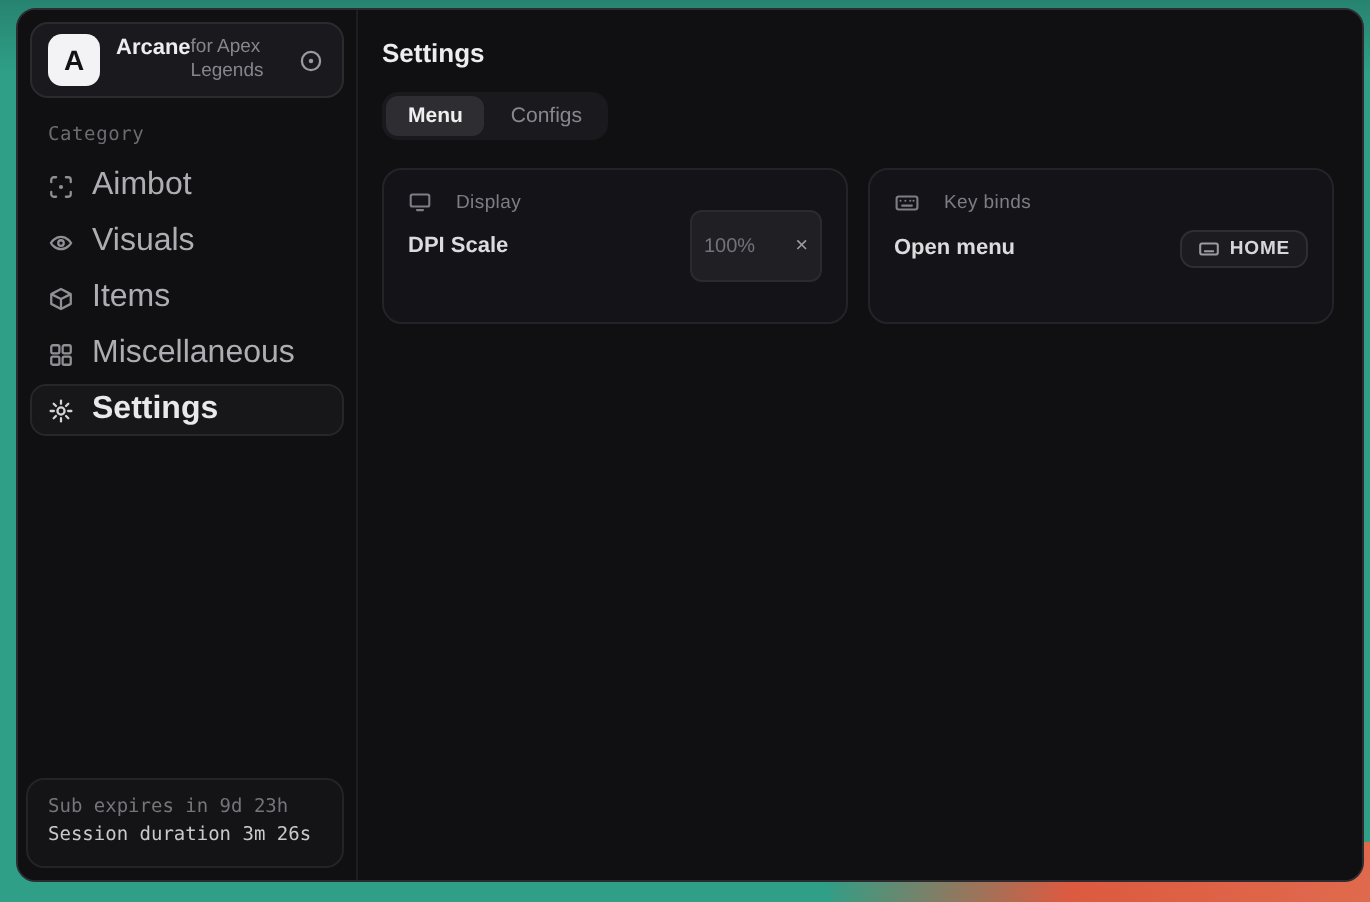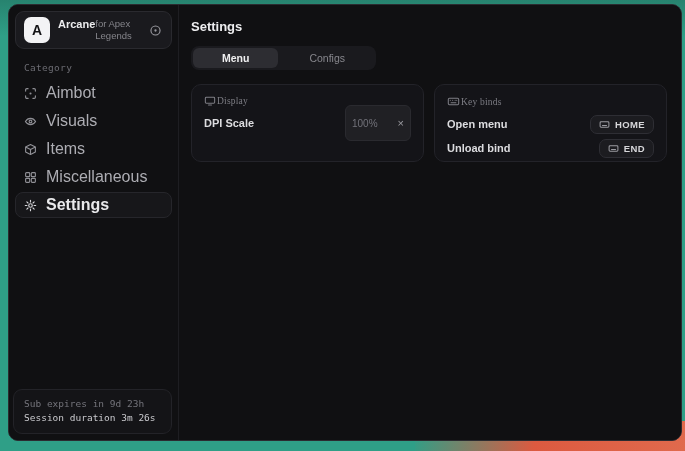--- a/index.html
+++ b/index.html
@@ -88,36 +88,36 @@
   
   .main { flex:1; padding:14px 14px 0 12px; background:#101012; }
   .page-title { font-size:13px; font-weight:700; color:#ededef; }
   .tabs {
     margin-top:12px;
     display:inline-flex; gap:2px;
     background:#1a1a1e;
     border-radius:8px; padding:2px;
   }
   .tab {
-    padding:4px 29px;
+    padding:4px 11px;
     font-size:10.5px; color:#87878d;
     border-radius:6px; cursor:pointer;
   }
   .tab.active { background:#2d2d32; color:#efeff0; font-weight:600; }
   .cards { margin-top:14px; display:flex; gap:10px; }
   .card {
     width:233px; height:78px;
     background:#141418;
     border:1px solid #232329;
     border-radius:10px;
     padding:10px 12px;
   }
   .card-header {
-    display:flex; align-items:center; gap:1px;
-    font-family:Liberation Serif, serif;
+    display:flex; align-items:center; gap:12px;
+    font-family:Liberation Sans, sans-serif;
     font-size:9.5px; color:#7d7d84; letter-spacing:.2px;
   }
   .card-row {
     margin-top:8px; height:16px;
     display:flex; align-items:center; justify-content:space-between;
   }
   .row-label { font-size:11px; font-weight:600; color:#dcdcdf; }
   .checkbox {
     width:15px; height:15px;
     background:#f2f2f4; border-radius:4px;
@@ -280,29 +280,17 @@
           <span class="key-btn">
             <span class="kicon">
               <svg width="11" height="11" viewBox="0 0 16 16" fill="none" stroke="currentColor" stroke-width="1.5" stroke-linecap="round">
                 <rect x="1.6" y="4" width="12.8" height="8" rx="1.4"></rect>
                   <path d="M5 9.6h6"></path>
               </svg>
             </span>
             <span>HOME</span>
           </span>
         </div>
-        <div class="card-row">
-          <span class="row-label">Unload bind</span>
-          <span class="key-btn">
-            <span class="kicon">
-              <svg width="11" height="11" viewBox="0 0 16 16" fill="none" stroke="currentColor" stroke-width="1.5" stroke-linecap="round">
-                <rect x="1.6" y="4" width="12.8" height="8" rx="1.4"></rect>
-                  <path d="M5 9.6h6"></path>
-              </svg>
-            </span>
-            <span>END</span>
-          </span>
-        </div>
       </div>
 
     </div>
   </div>
 </div>
 
 </body></html>

